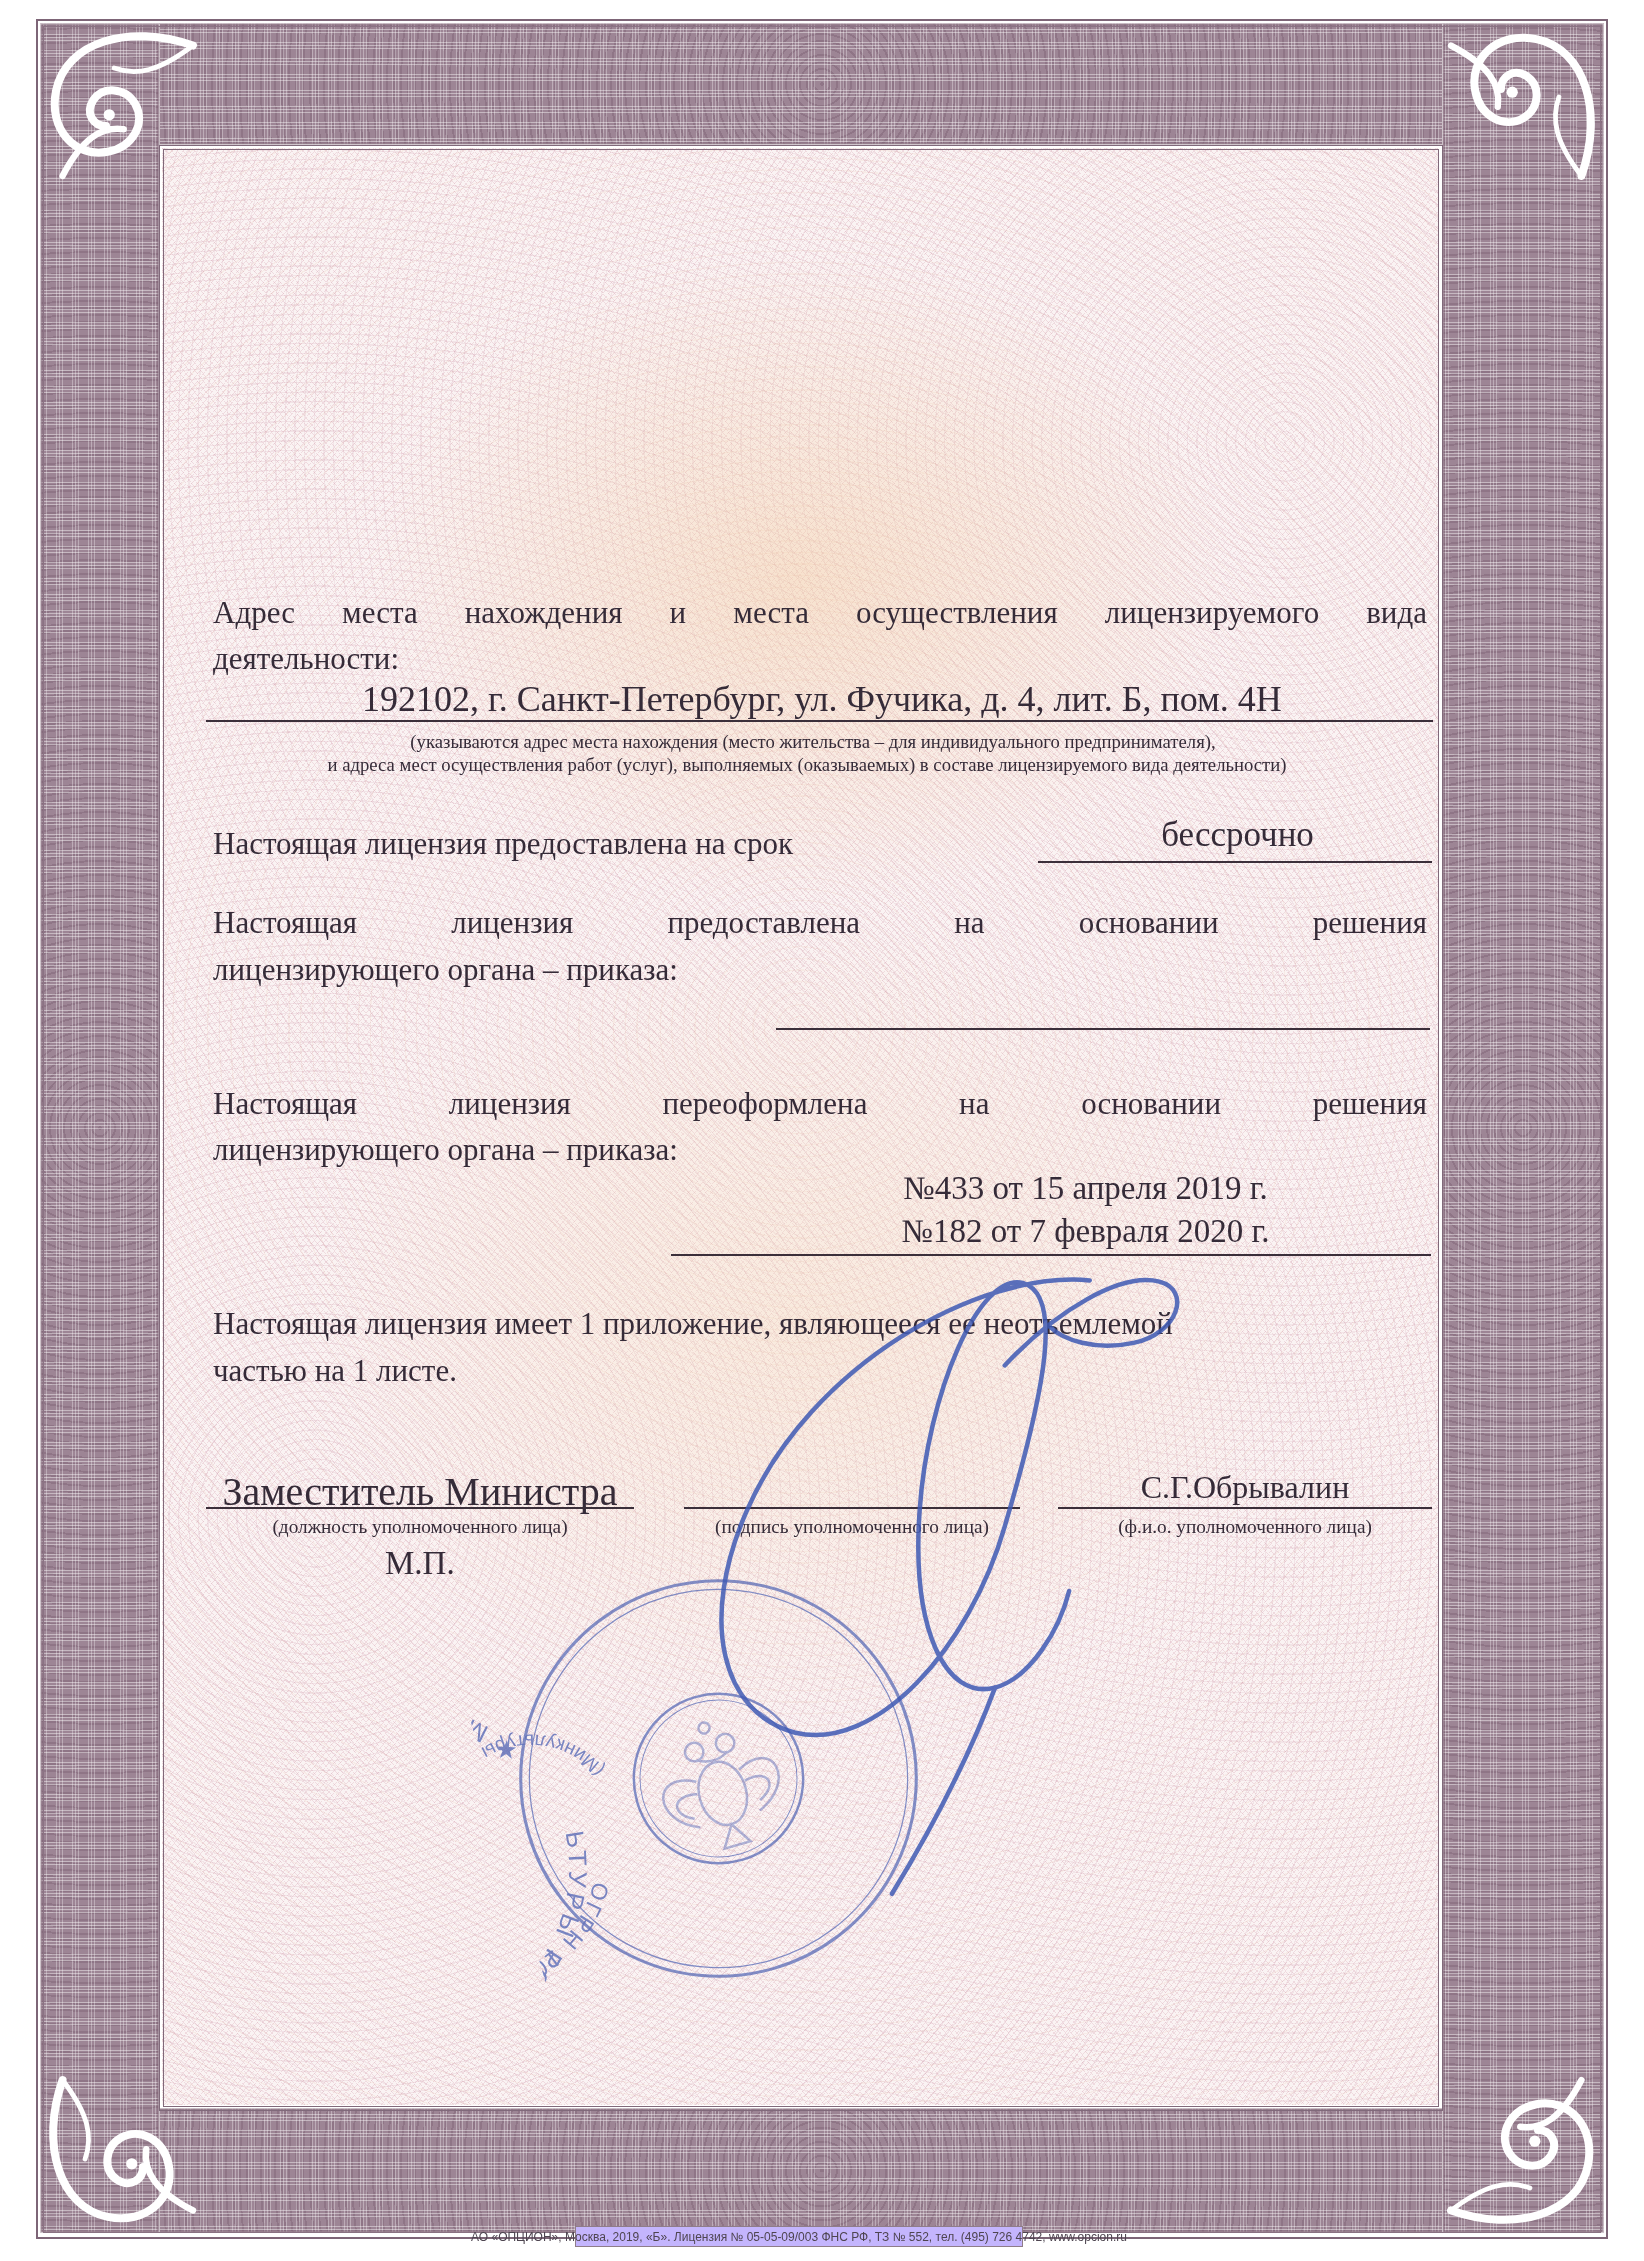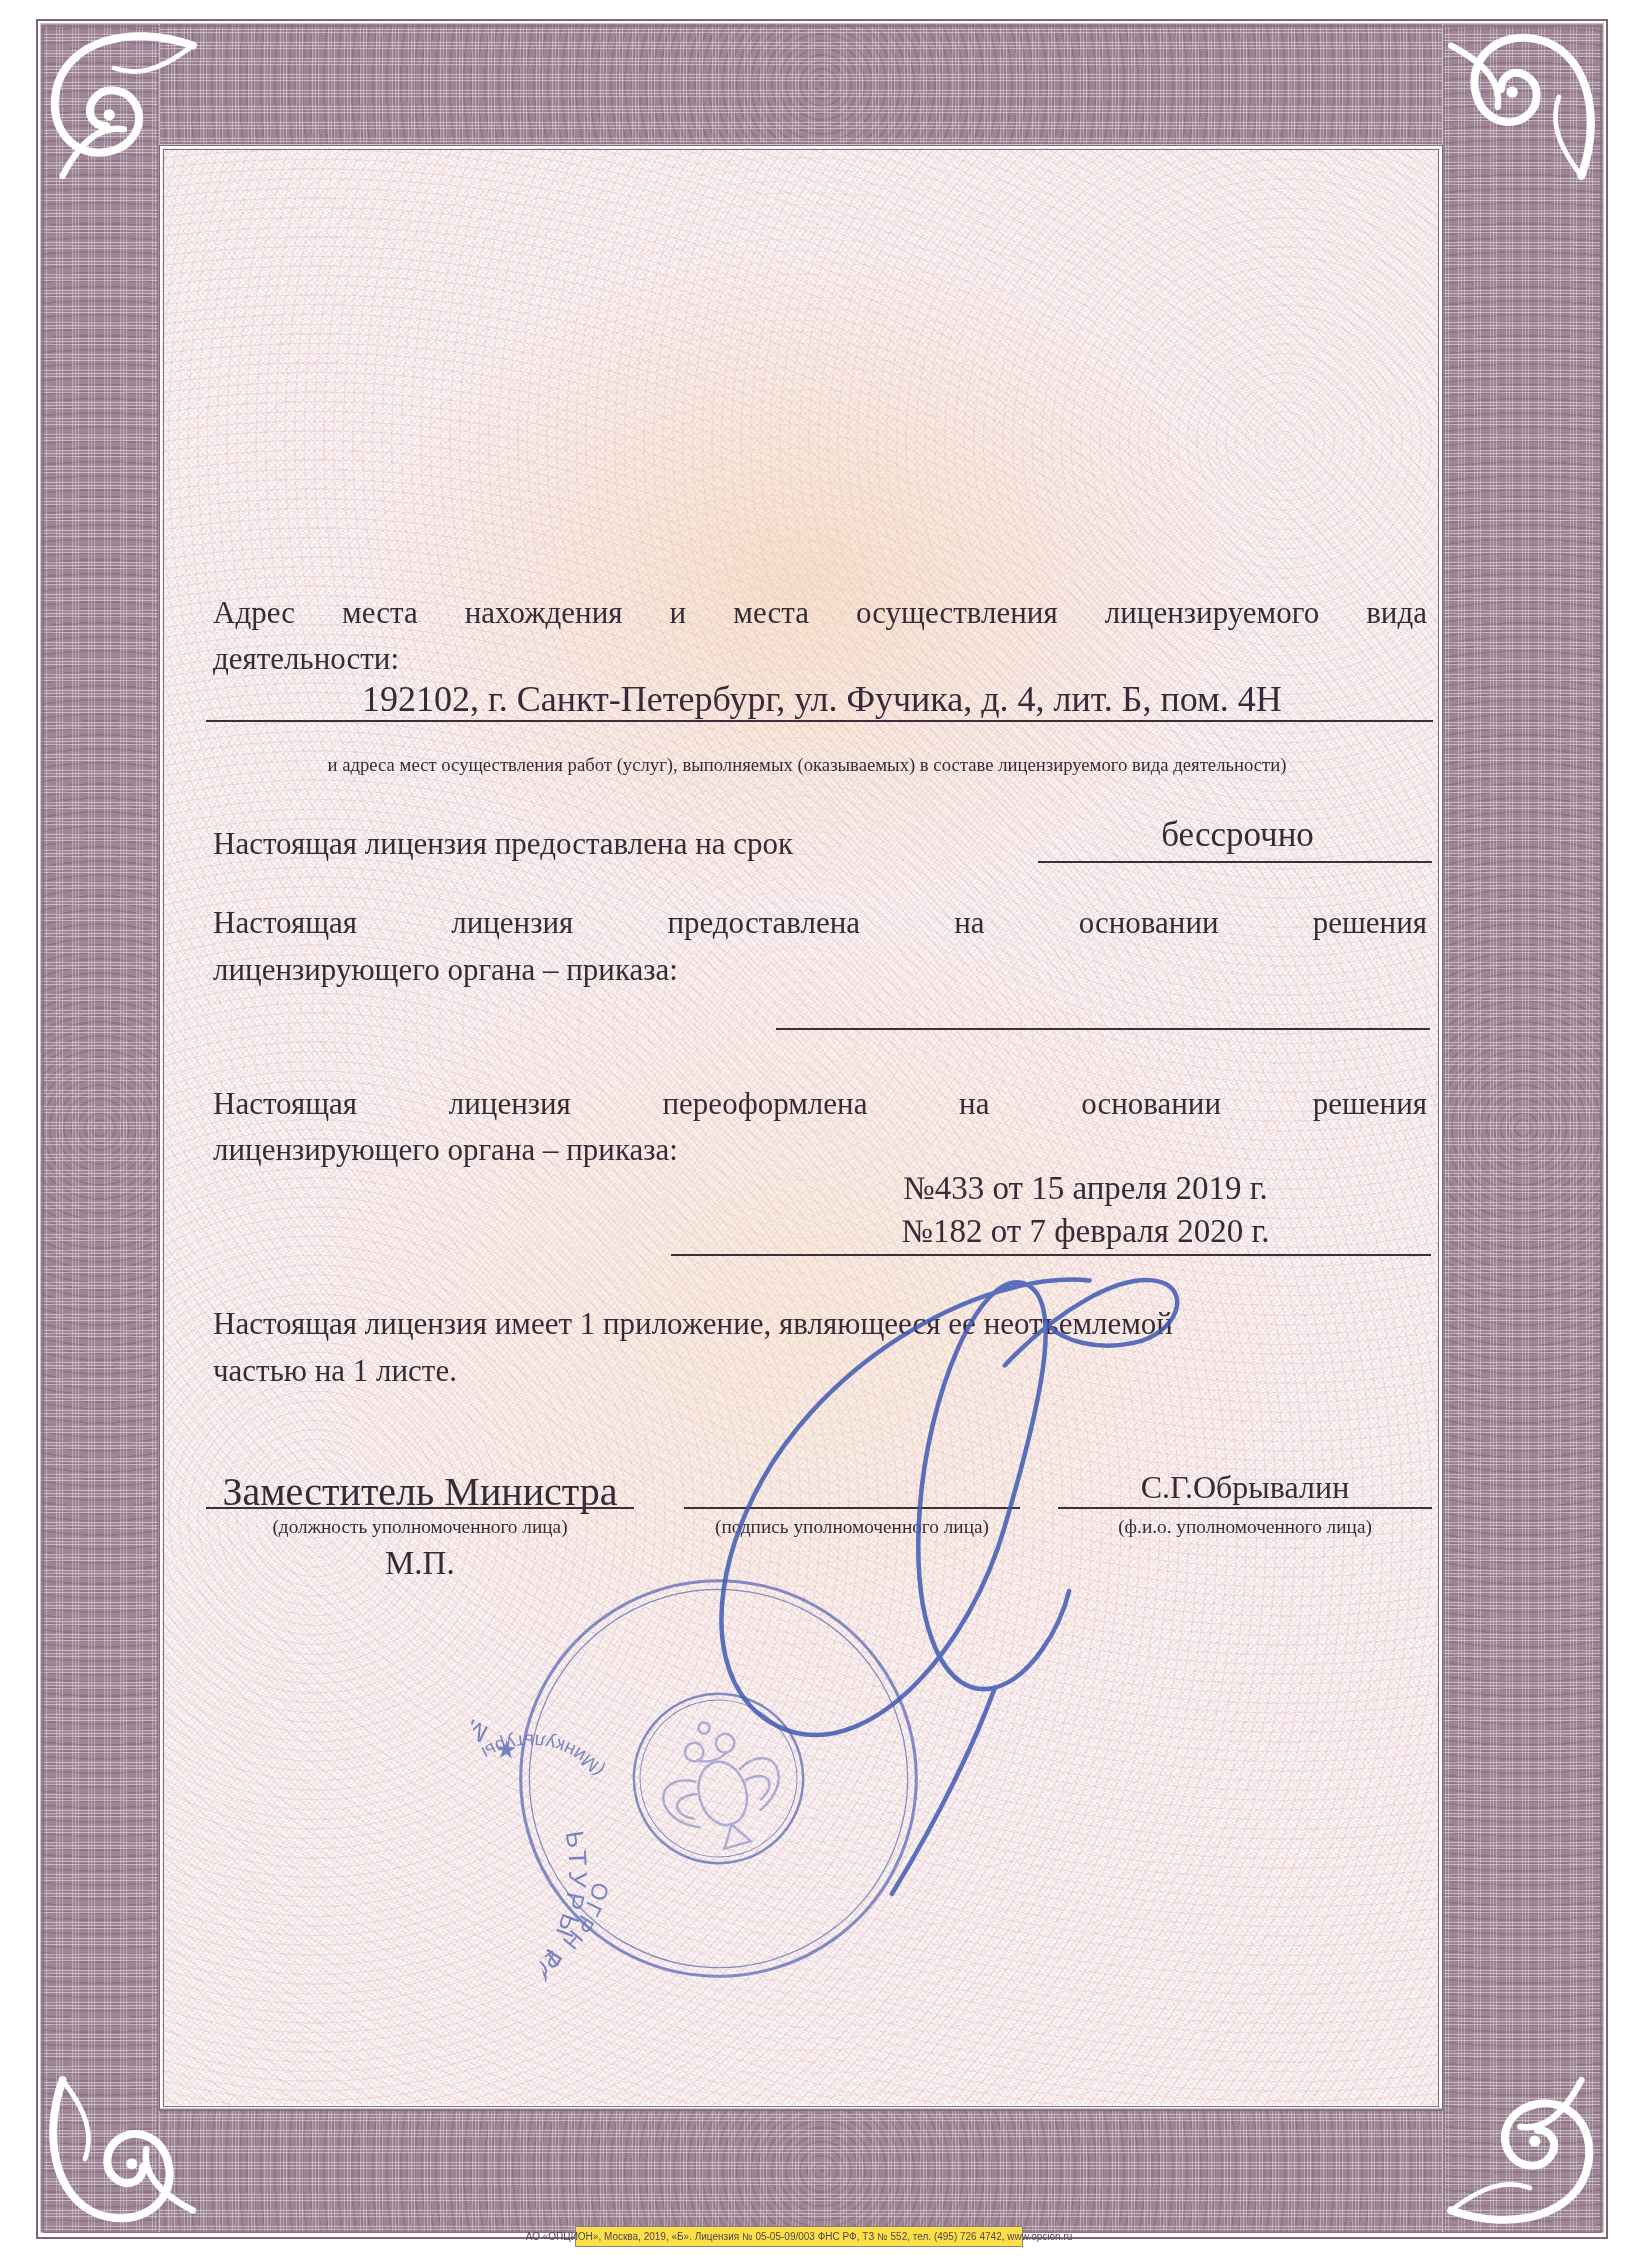--- a/index.html
+++ b/index.html
@@ -47,22 +47,22 @@
   .boldc{font-weight:normal;text-align:center;}
   .rule{position:absolute;height:1.9px;background:#3b2f3a;}
   .note{font-size:18.7px;text-align:center;}
   .cap{font-size:19.3px;text-align:center;}
 
   .stamp-wrap{position:absolute;left:496px;top:1540px;width:445px;height:477px;
               transform:rotate(-16deg);opacity:.85;}
   .sig-wrap{position:absolute;left:631px;top:1243px;width:567px;height:683px;}
 
   .footer-strip{position:absolute;left:575px;top:2226px;width:446px;height:19.3px;
-        background:#fde047;border:0.6px solid #8f7d89;display:flex;align-items:center;justify-content:center;
-        font-family:"Liberation Sans","DejaVu Sans",sans-serif;font-size:10px;color:#4e4550;white-space:nowrap;}
+        background:#c4b5fd;border:0.6px solid #8f7d89;display:flex;align-items:center;justify-content:center;
+        font-family:"Liberation Sans","DejaVu Sans",sans-serif;font-size:12px;color:#4e4550;white-space:nowrap;}
 </style>
 </head>
 <body>
 
 <div class="page">
 
   <div class="content-bg"></div>
   <div class="band band-top"></div>
   <div class="band band-bottom"></div>
   <div class="band band-left"></div>
@@ -101,20 +101,21 @@
       <path d="M95 14 C 74 30, 60 33, 46 28" stroke="#ffffff" stroke-width="3" fill="none" stroke-linecap="round"></path>
       <path d="M14 95 C 26 72, 38 64, 52 66" stroke="#ffffff" stroke-width="4" fill="none" stroke-linecap="round"></path>
       <circle cx="43" cy="57" r="3.5" fill="#ffffff"></circle>
     </svg>
   </div>
 
   <div class="t main just" style="left:213px;top:594px;width:1214px;">Адрес места нахождения и места осуществления лицензируемого вида</div>
   <div class="t main" style="left:213px;top:640px;">деятельности:</div>
   <div class="t boldc" style="left:213px;top:678px;width:1218px;font-size:36px;">192102, г. Санкт-Петербург, ул. Фучика, д. 4, лит. Б, пом. 4Н</div>
   <div class="rule" style="left:206px;top:720px;width:1227px;"></div>
+  <div class="t note" style="left:193px;top:731px;width:1240px;">(указываются адрес места нахождения (место жительства – для индивидуального предпринимателя),</div>
   <div class="t note" style="left:187px;top:754px;width:1240px;">и адреса мест осуществления работ (услуг), выполняемых (оказываемых) в составе лицензируемого вида деятельности)</div>
 
   <div class="t boldc" style="left:1044px;top:814px;width:387px;font-size:35px;">бессрочно</div>
   <div class="t main" style="left:213px;top:825px;">Настоящая лицензия предоставлена на срок</div>
   <div class="rule" style="left:1038px;top:861px;width:394px;"></div>
 
   <div class="t main just" style="left:213px;top:904px;width:1214px;">Настоящая лицензия предоставлена на основании решения</div>
   <div class="t main" style="left:213px;top:951px;">лицензирующего органа – приказа:</div>
   <div class="rule" style="left:776px;top:1028px;width:654px;"></div>
 

